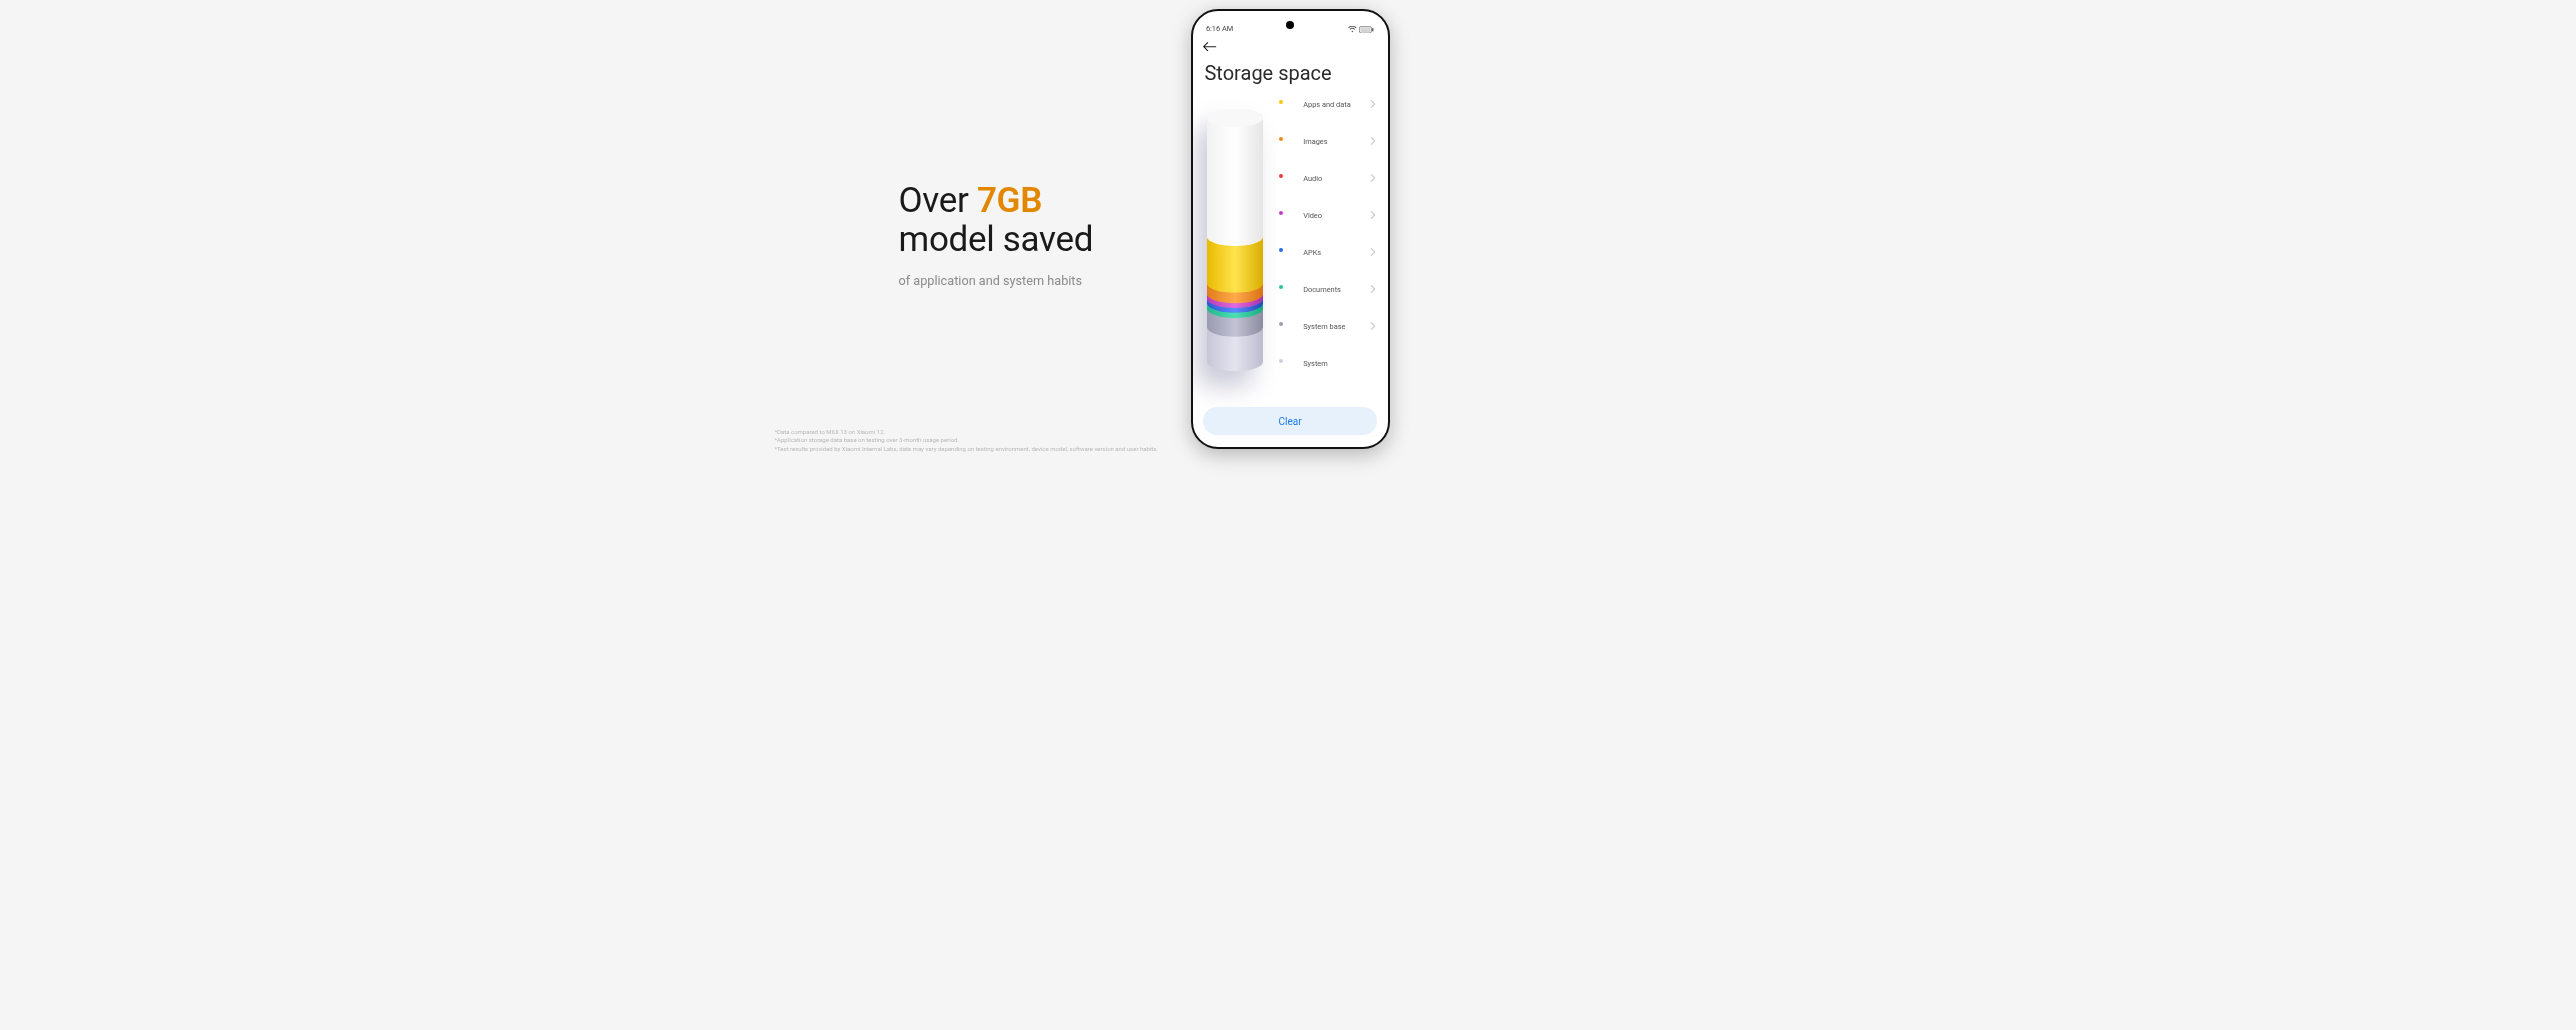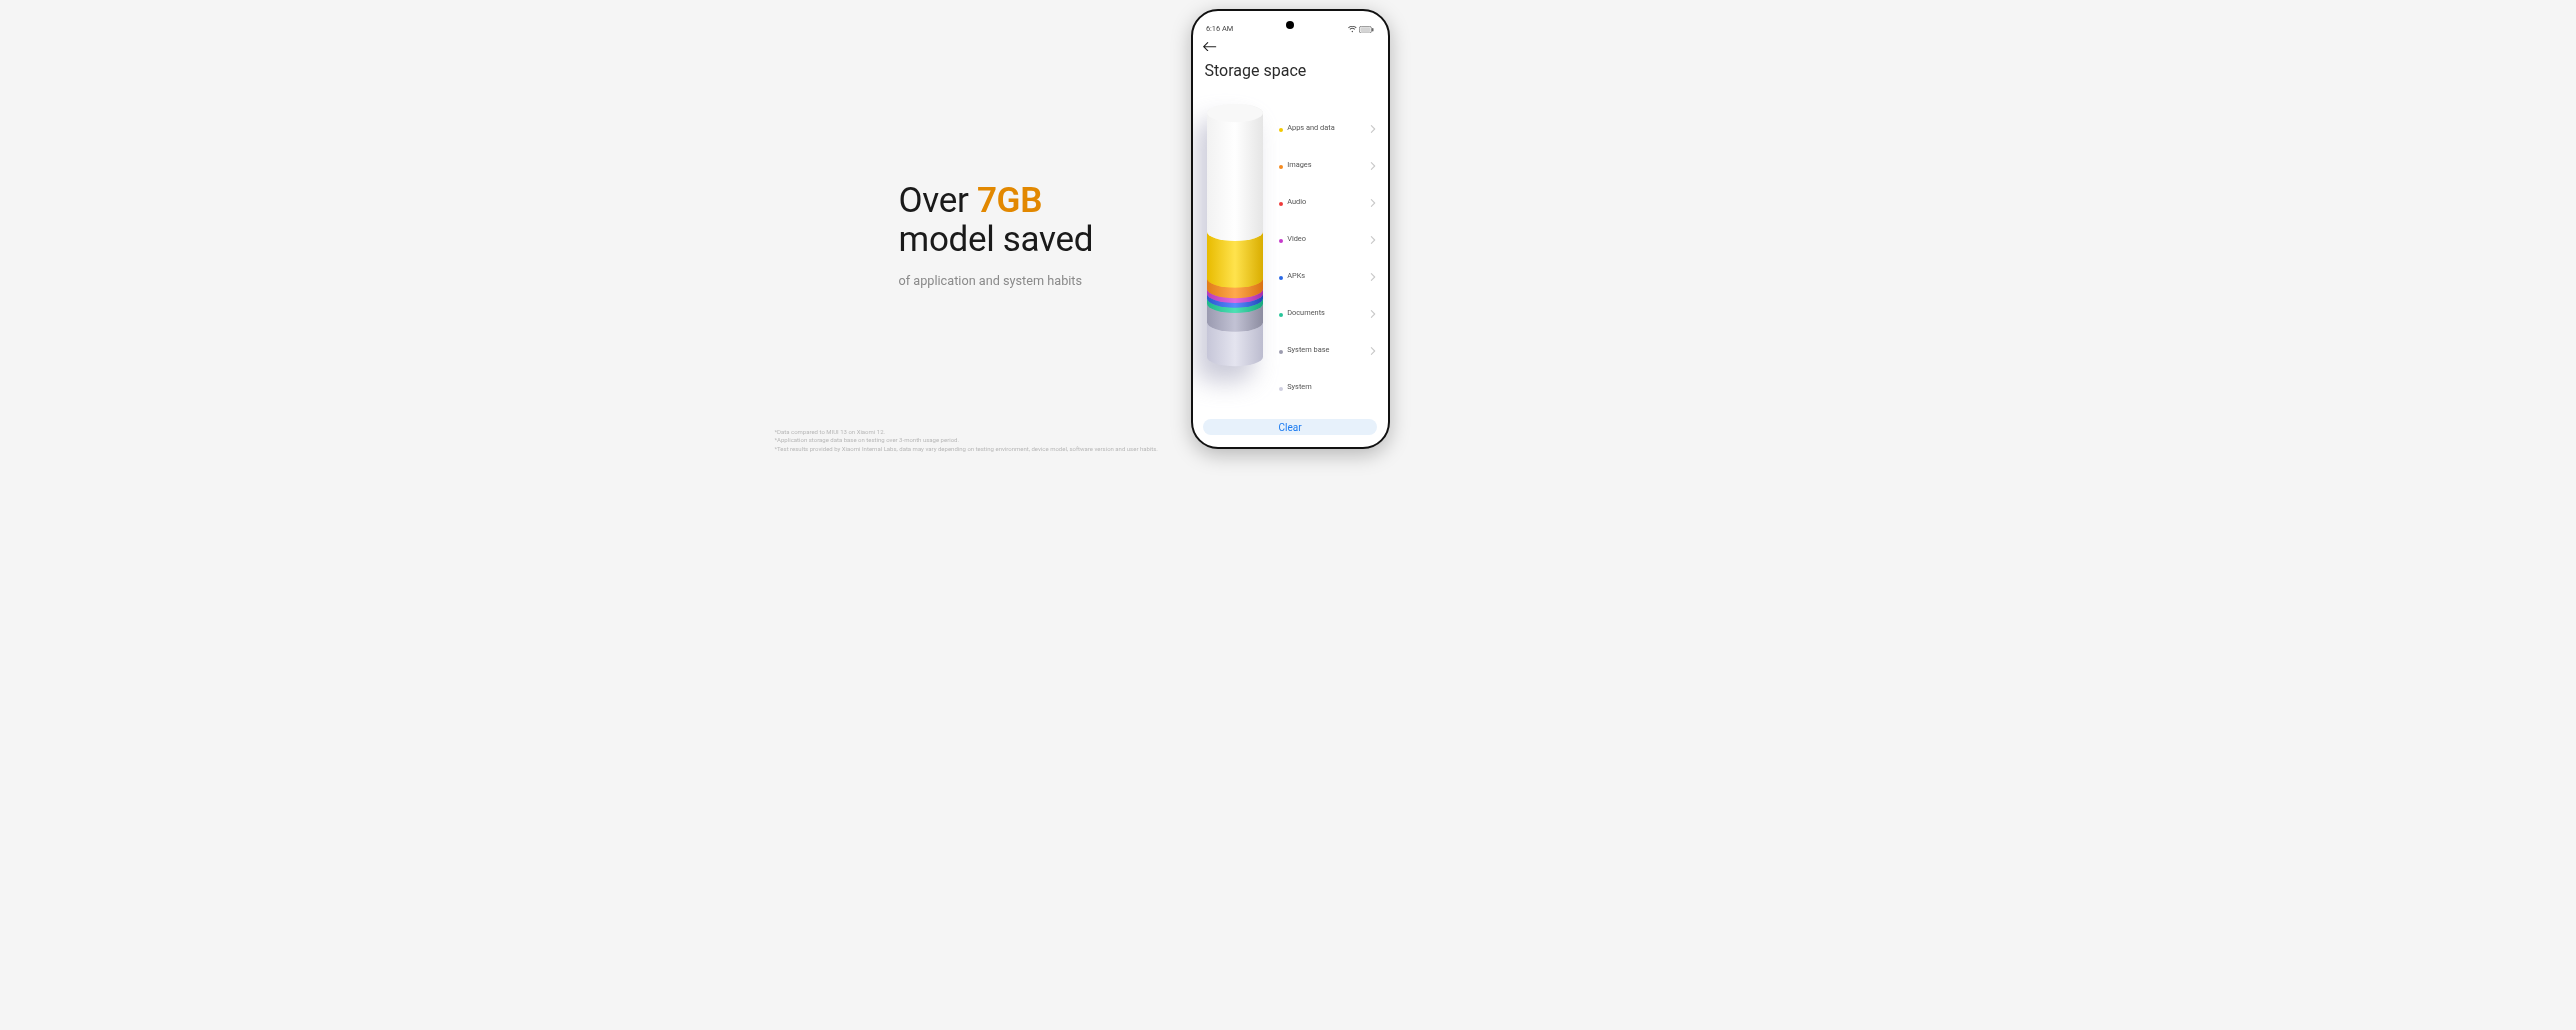--- a/index.html
+++ b/index.html
@@ -88,21 +88,21 @@
   .wifi,.batt{display:inline-block;}
   .wifi svg,.batt svg{display:block;}
   
   .navrow{
     height:27px;
     display:flex;
     align-items:center;
   }
   .back svg{display:block;}
   .title{
-    font-size:16px;
+    font-size:20px;
     color:#2b2b2b;
     margin:1.3px 0 0 1.3px;
     font-weight:400;
   }
   
   .content{
     position:relative;
     margin-top:14.8px;
     height:309px;
   }
@@ -118,41 +118,41 @@
   
   .legend{
     position:absolute;
     left:76px;
     top:0;
     right:0;
   }
   .lg-item{
     height:37px;
     display:flex;
-    align-items:flex-end;
-    gap:4px;
+    align-items:flex-start;
+    gap:20px;
     font-size:7.4px;
     color:#555;
     position:relative;
   }
   .lg-dot{
     width:4px;height:4px;border-radius:50%;
     flex:0 0 4px;
   }
   .chevron{
     position:absolute;
     right:0;
     width:6.7px;height:6.7px;
   }
   .chevron svg{display:block;}
   
   .clearbtn{
     position:absolute;
     left:10.7px;right:10.7px;bottom:12px;
-    height:16px;
+    height:28px;
     border-radius:14px;
     background:#e7f1fb;
     color:#1a7af0;
     display:flex;
     align-items:center;
     justify-content:center;
     font-size:10px;
   }
 </style>
 </head>

